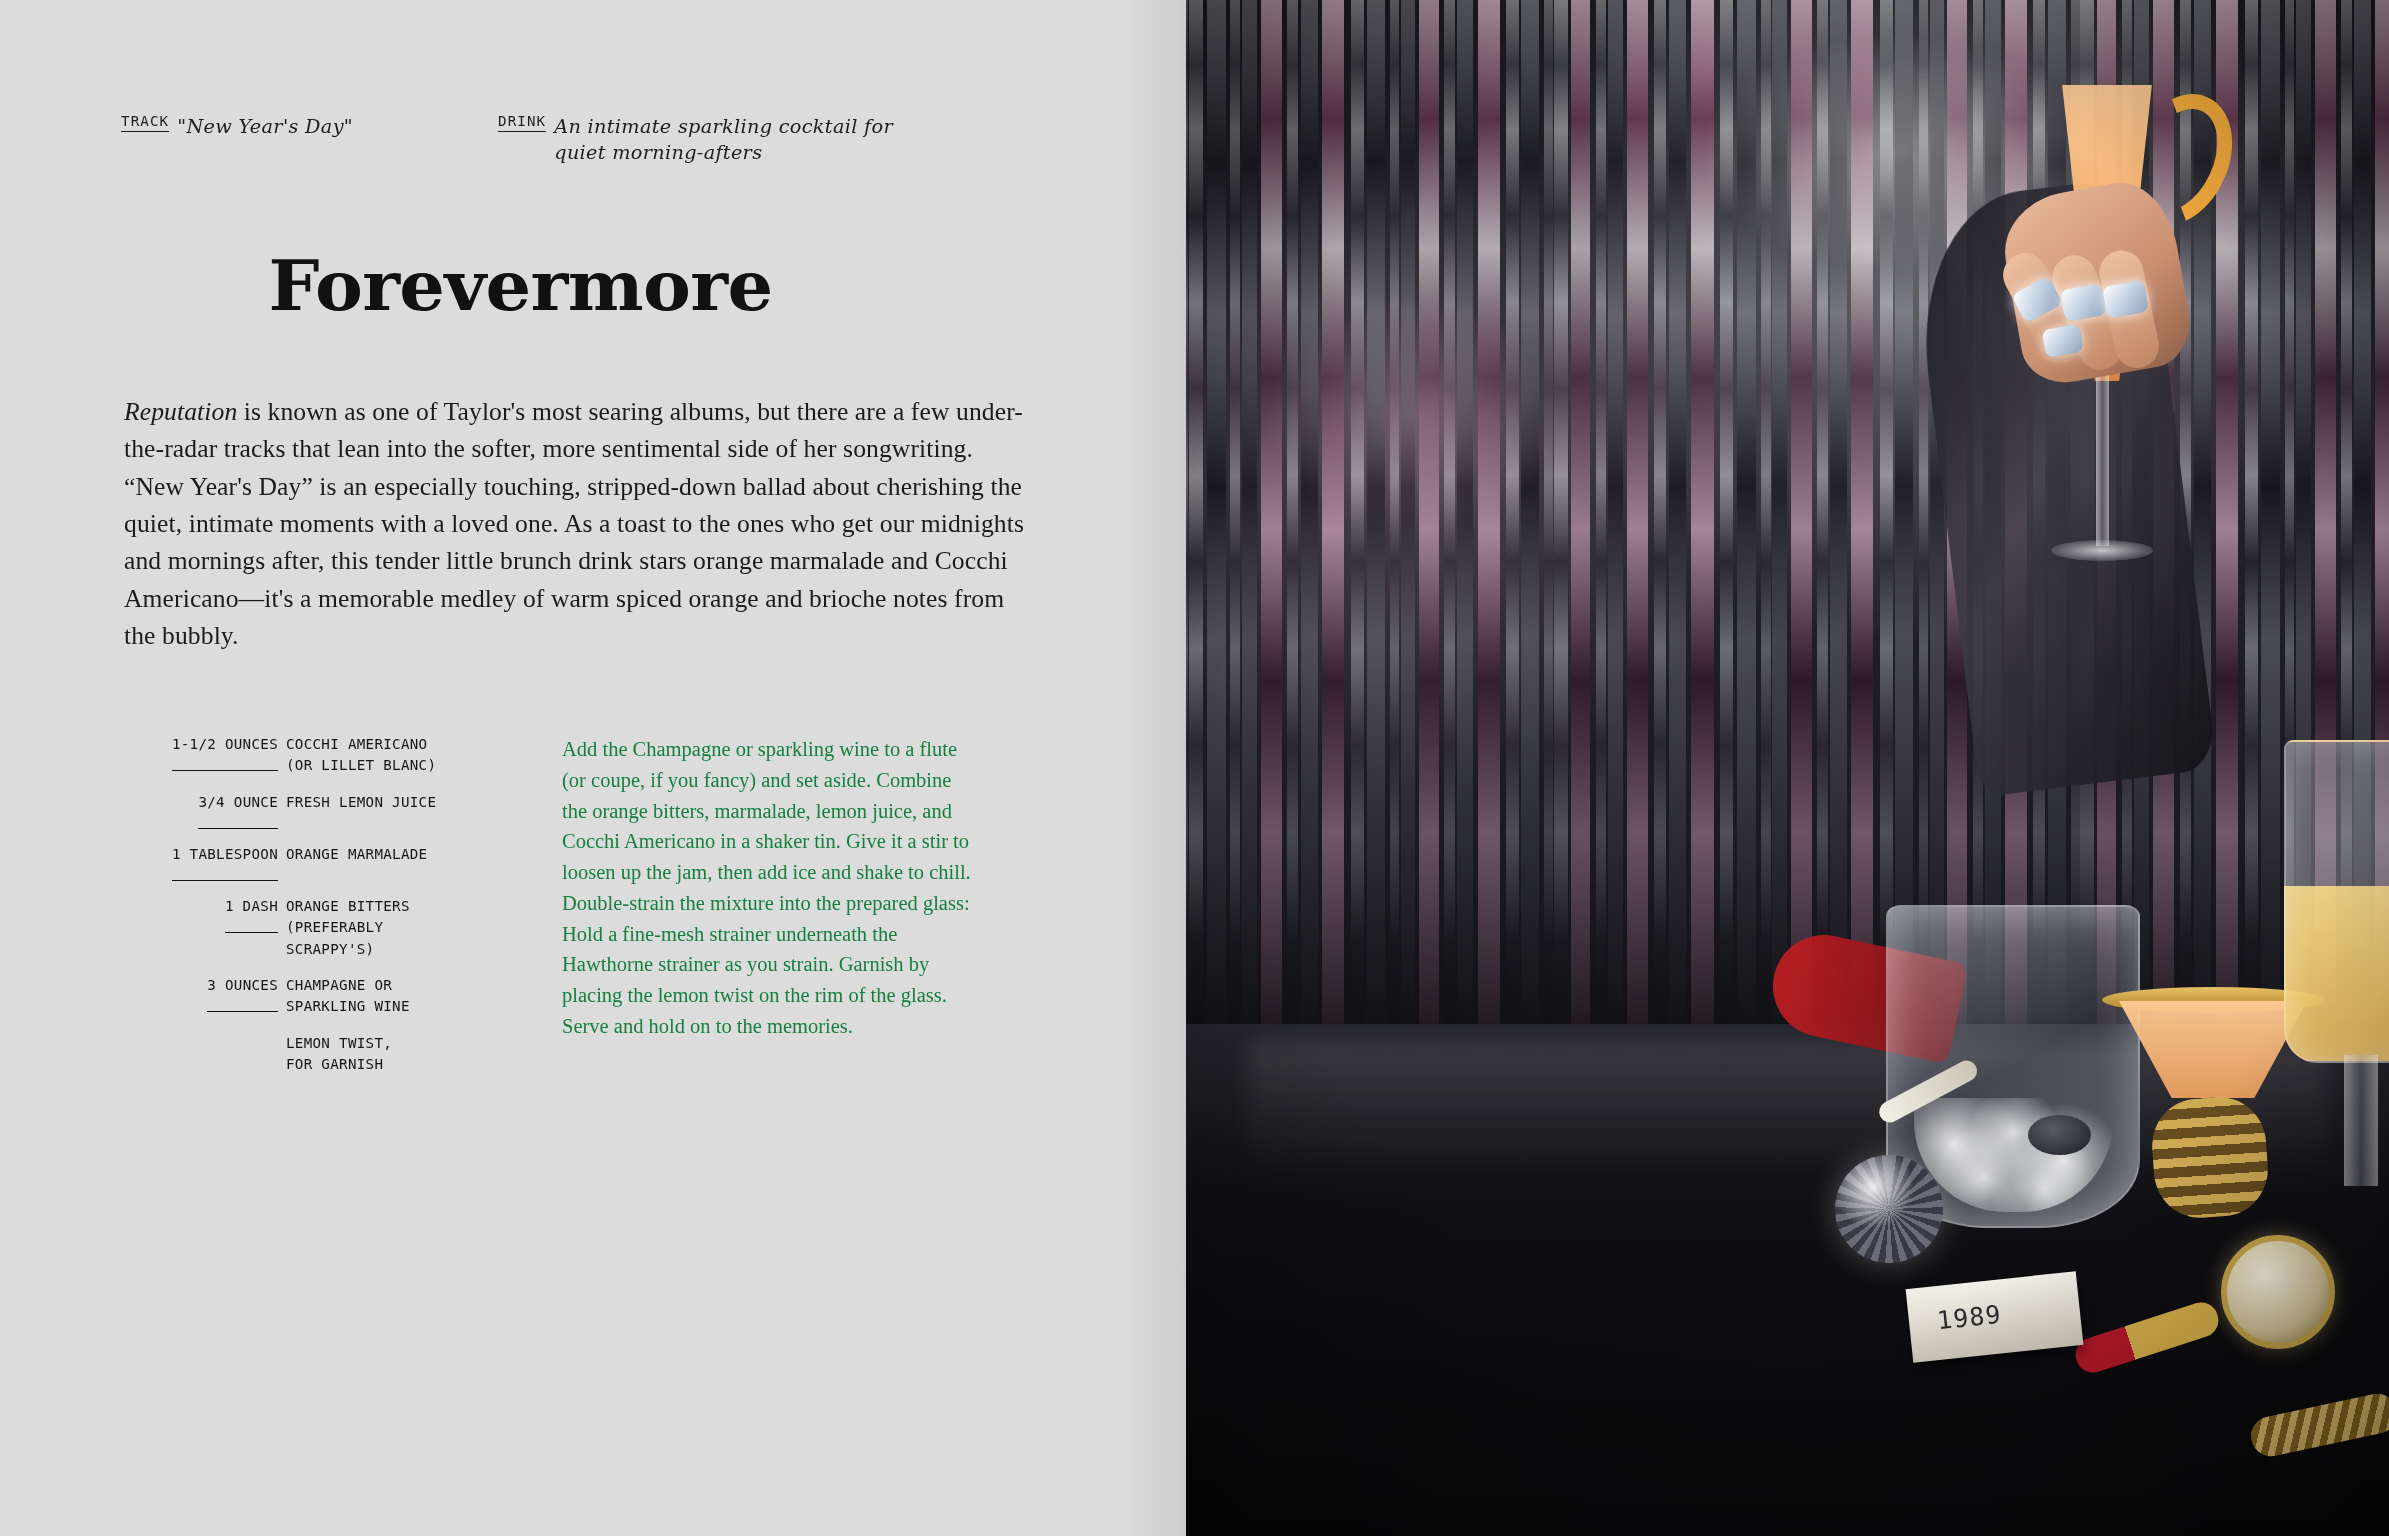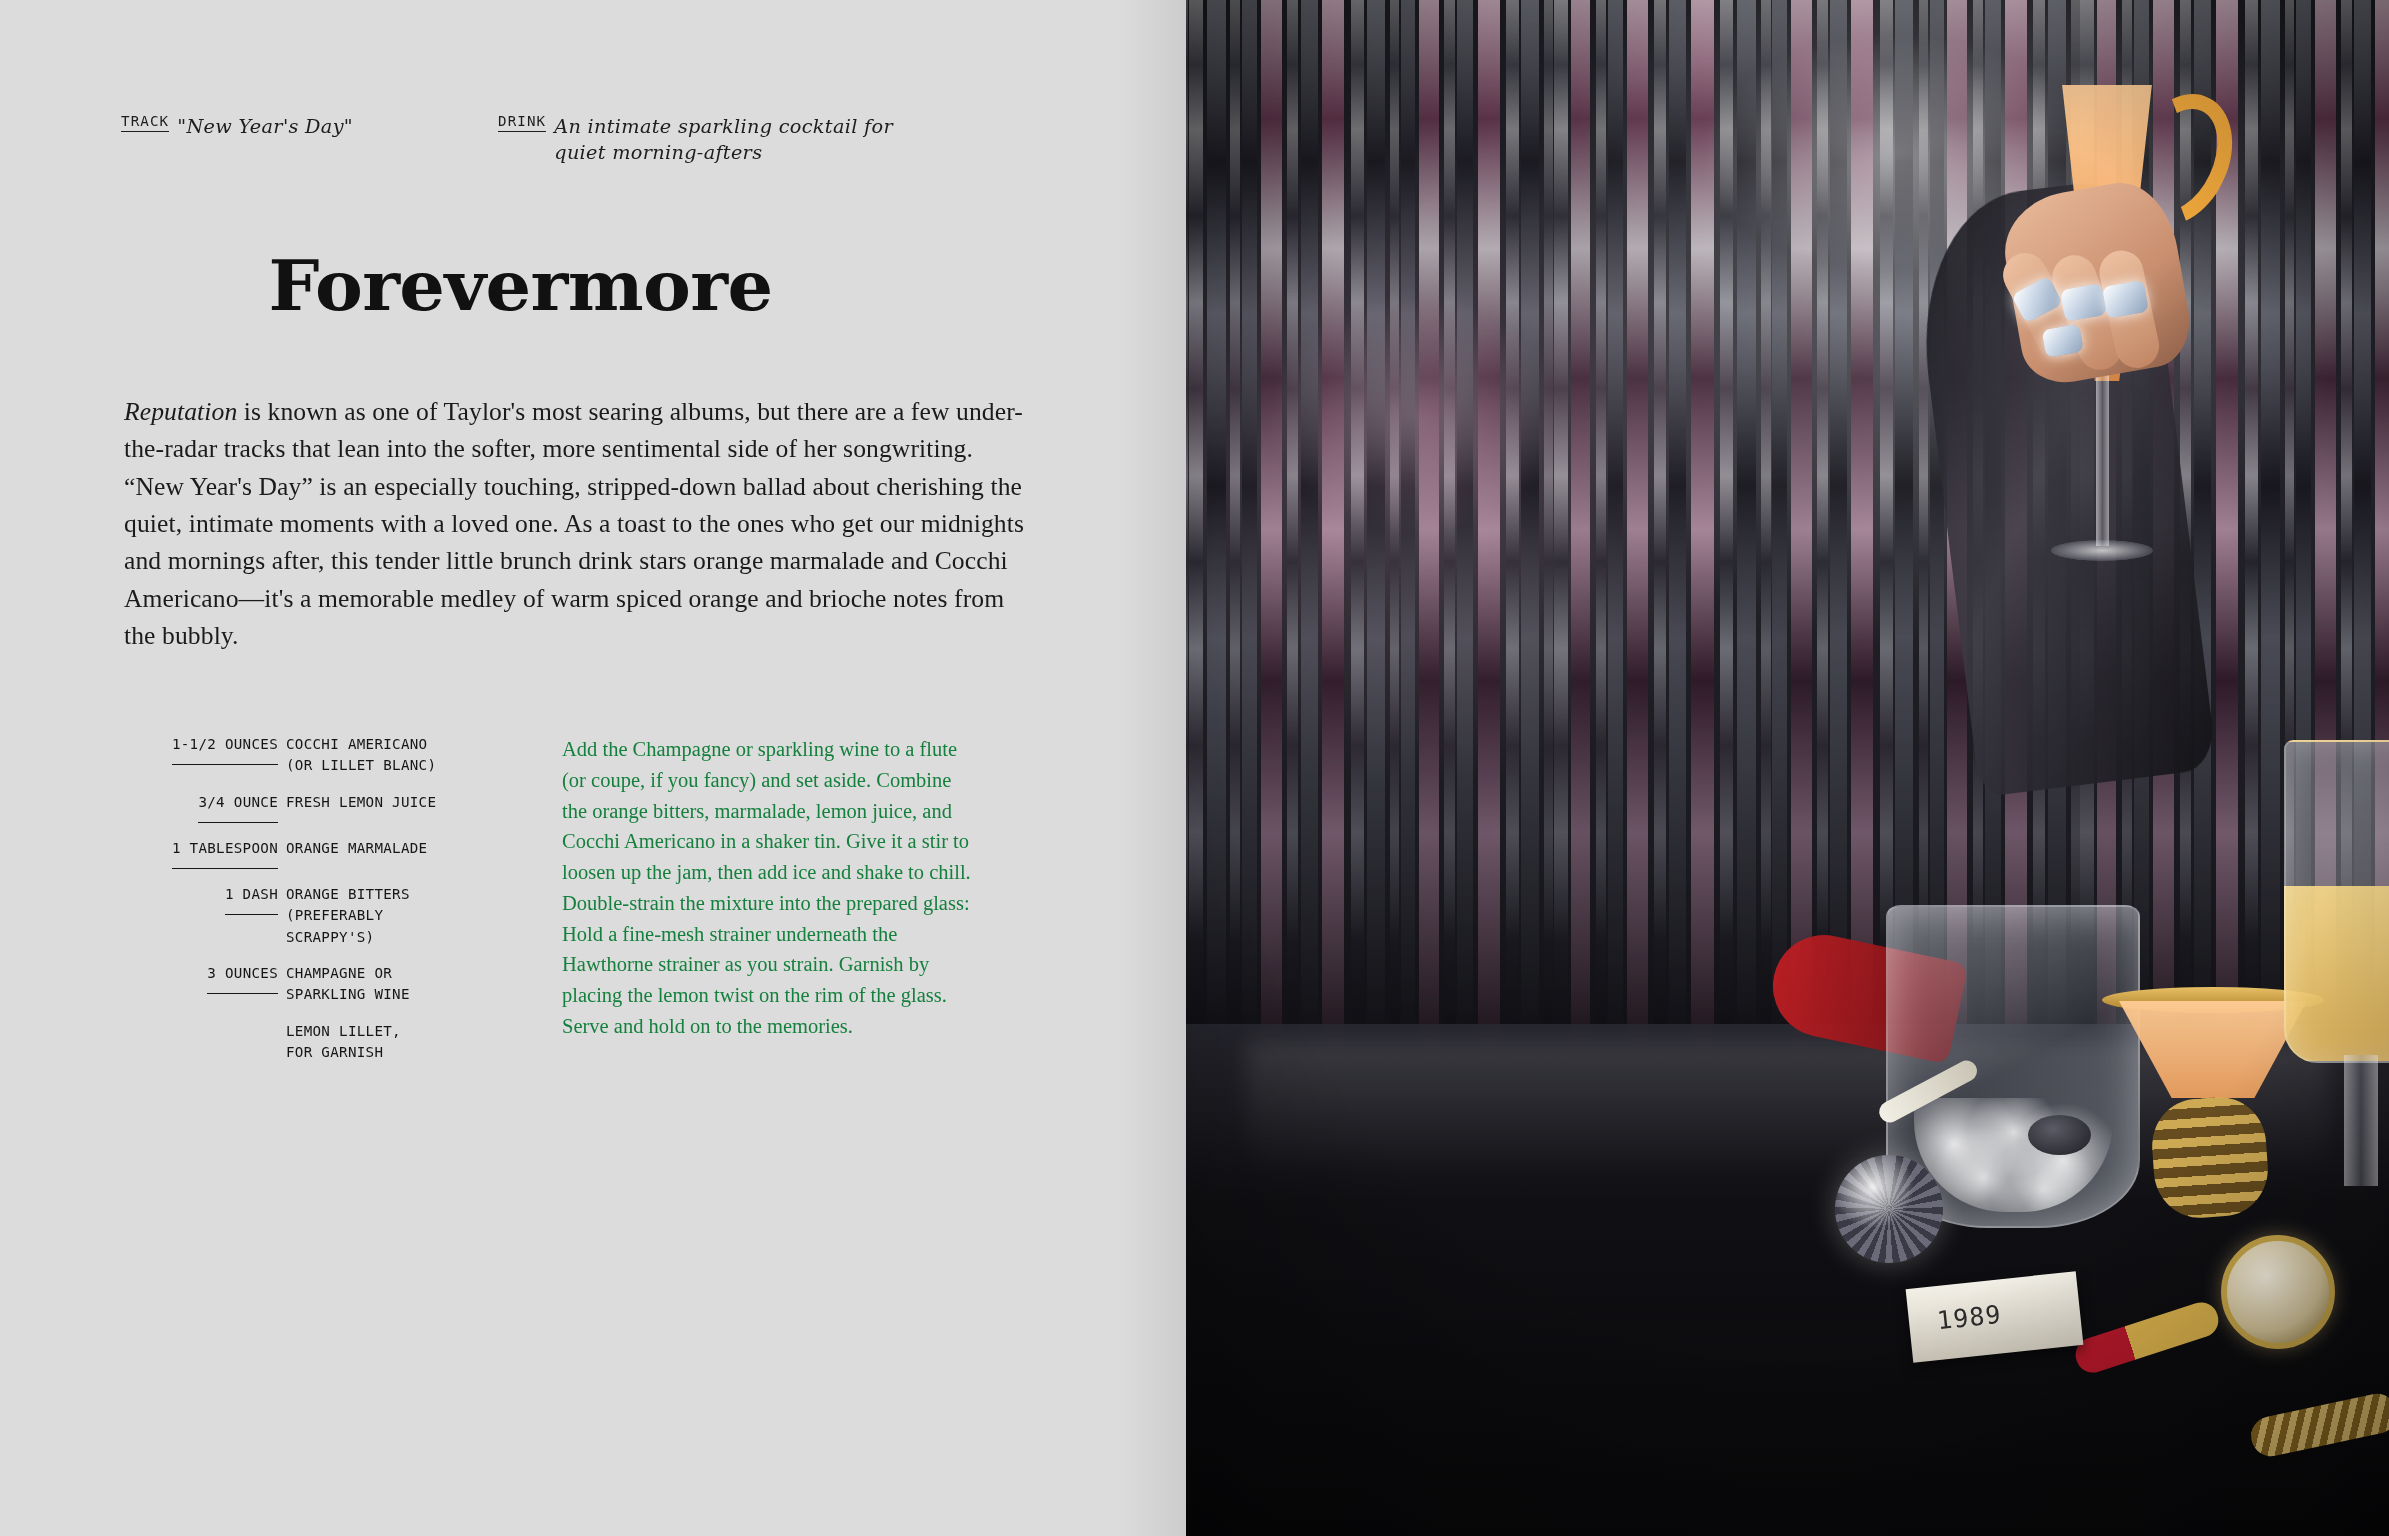--- a/index.html
+++ b/index.html
@@ -119,21 +119,21 @@
     font-family: "DejaVu Sans Mono", monospace;
     font-size: 14.2px;
     line-height: 1.5;
     color: #161616;
     letter-spacing: 0.3px;
   }
   .ing-amt {
     text-align: right;
     white-space: nowrap;
     border-bottom: 1.1px solid #161616;
-    padding-bottom: 9px;
+    padding-bottom: 15px;
     margin-right: 8px;
     flex: 0 0 auto;
     align-self: flex-start;
   }
   .ing-amt.blank { border-bottom: none; }
   .ing-name {
     width: 213px;
     flex: 0 0 auto;
     white-space: pre-line;
   }
@@ -483,21 +483,21 @@
 (PREFERABLY
 SCRAPPY'S)</span>
         </div>
         <div class="ing-row">
           <span class="ing-amt">3 OUNCES</span>
           <span class="ing-name">CHAMPAGNE OR
 SPARKLING WINE</span>
         </div>
         <div class="ing-row">
           <span class="ing-amt blank"></span>
-          <span class="ing-name">LEMON LILLET,
+          <span class="ing-name">LEMON TWIST,
 FOR GARNISH</span>
         </div>
       </div>
 
       <div class="method">Add the Champagne or sparkling wine to a flute (or coupe, if you fancy) and set aside. Combine the orange bitters, marmalade, lemon juice, and Cocchi Americano in a shaker tin. Give it a stir to loosen up the jam, then add ice and shake to chill. Double-strain the mixture into the prepared glass: Hold a fine-mesh strainer underneath the Hawthorne strainer as you strain. Garnish by placing the lemon twist on the rim of the glass. Serve and hold on to the memories.</div>
     </div>
 
   </div>
 
   <div class="page-right">

